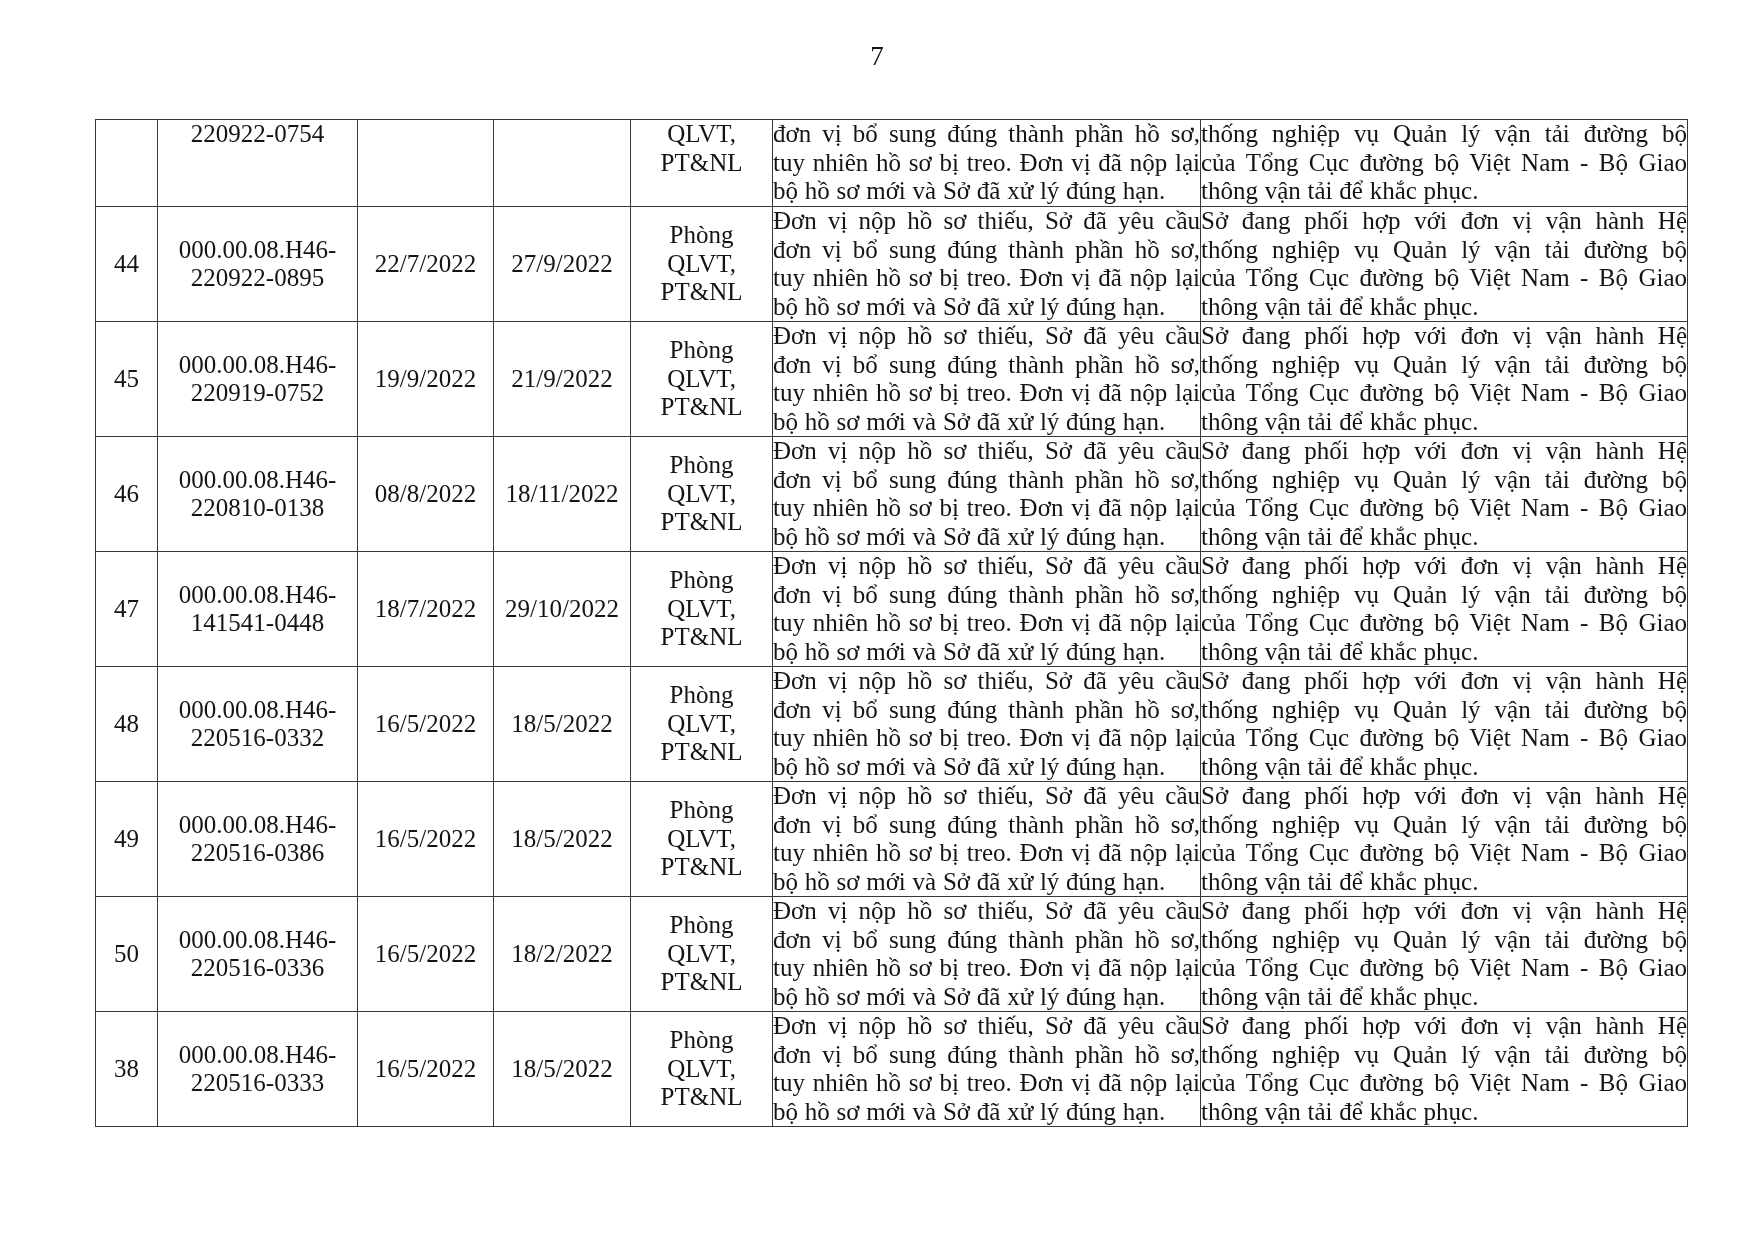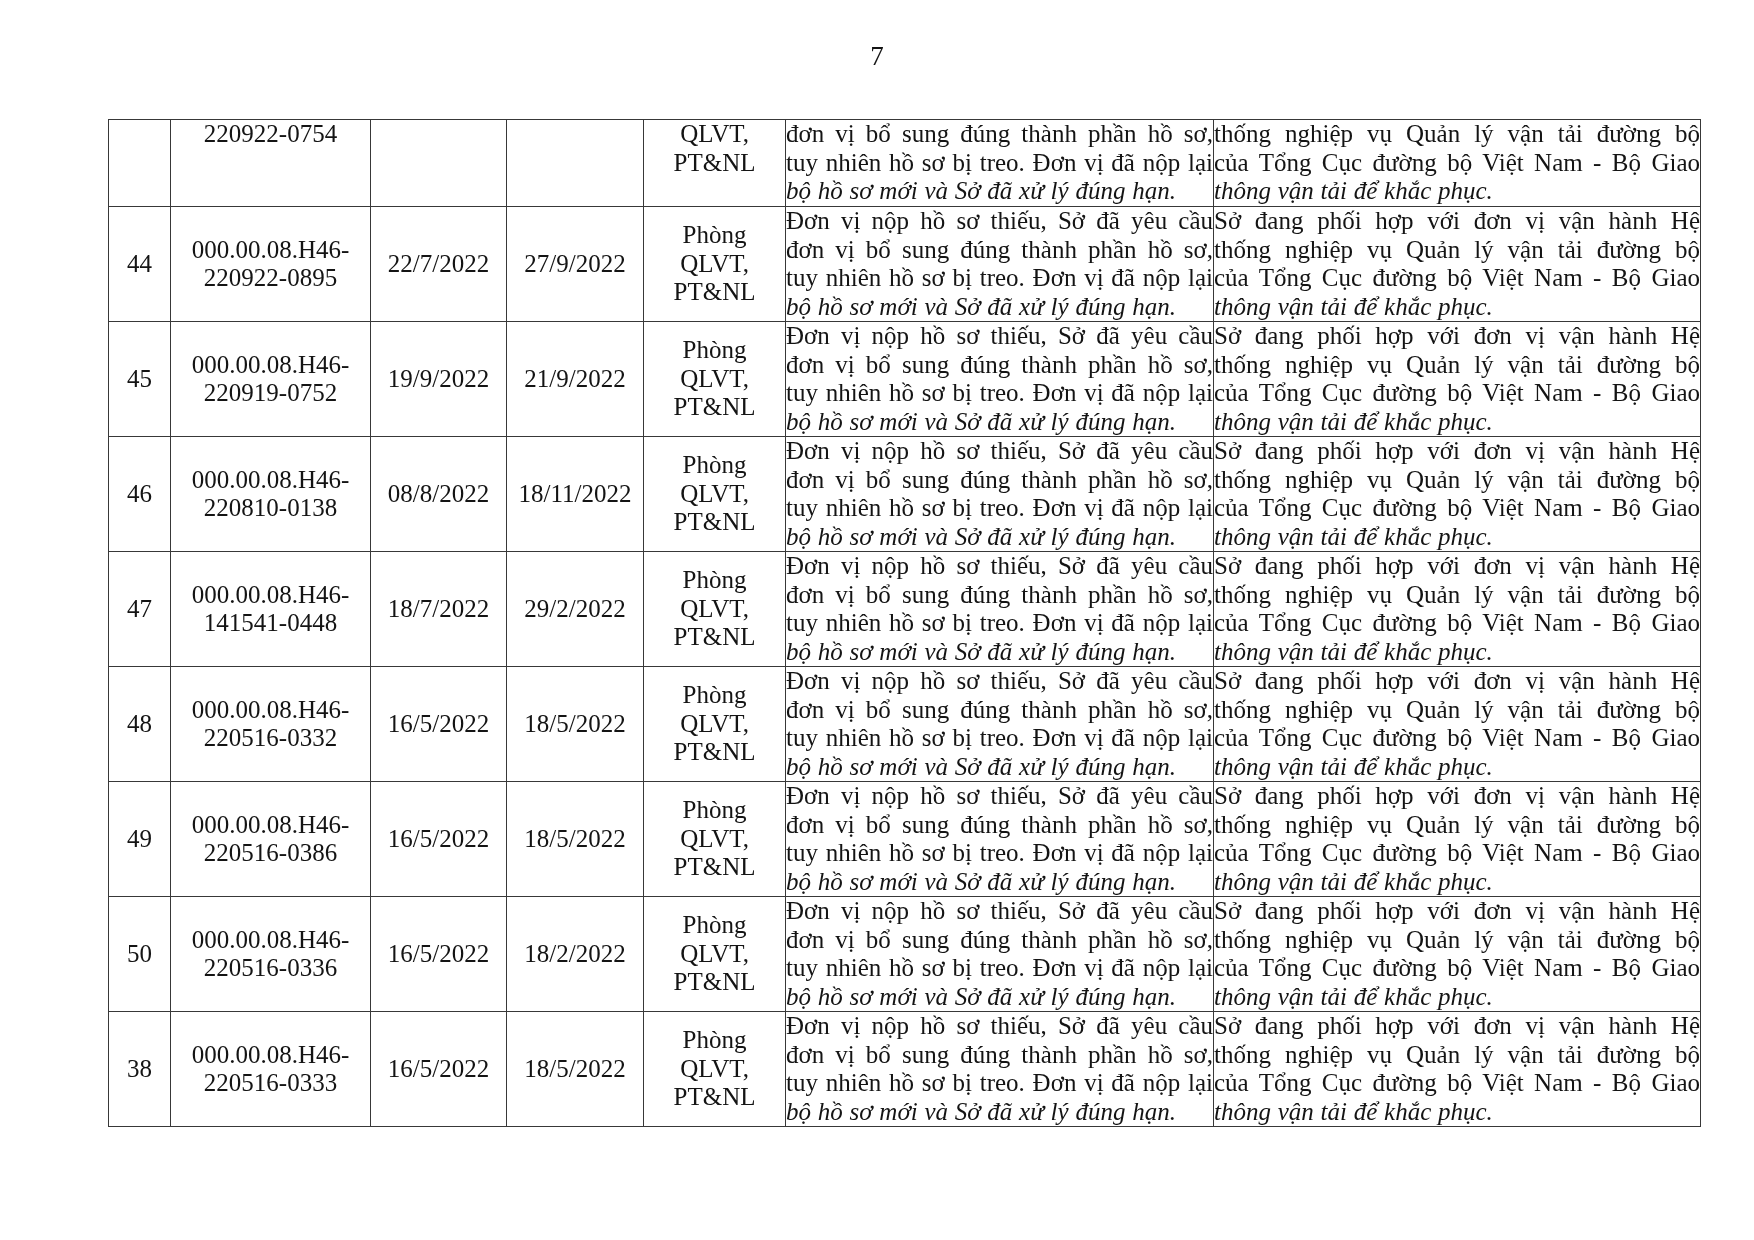--- a/index.html
+++ b/index.html
@@ -8,40 +8,40 @@
     font-family:"Liberation Serif","DejaVu Serif",serif;
     color:#141414;
     position:relative;
     overflow:hidden;
   }
   .page-number {
     position:absolute; top:40px; left:0; width:1754px;
     text-align:center; font-size:27px; line-height:32px;
   }
   table.doc-table {
-    position:absolute; left:108px; top:119px;
+    position:absolute; left:95px; top:119px;
     width:1592px;
     border-collapse:collapse; table-layout:fixed;padding-left:26px;
   }
   table.doc-table td {
     border:1.5px solid #383838;
     padding:0;
     font-size:25px;
     line-height:28.5px;
     vertical-align:middle;
     overflow:hidden;
     word-spacing:0.02em;
   }
   tr.record-row { height:114px; }
   tr.carryover-row { height:87px; }
   tr.carryover-row td { vertical-align:top; }
   td.center-cell { text-align:center; }
   td.text-cell { padding:0 8px; }
   .jline { text-align:justify; text-align-last:justify; }
-  .jline.final { text-align-last:left;font-style:italic; }
+  .jline.final { text-align-last:left; }
   .cline { text-align:center; }
 </style>
 </head>
 <body>
 
 <div class="page-number">7</div>
 
 <table class="doc-table">
   <colgroup>
     <col style="width:62px">
@@ -153,21 +153,21 @@
           <div class="jline final">thông vận tải để khắc phục.</div>
         </td>
       </tr>
       <tr class="record-row">
         <td class="center-cell">47</td>
         <td class="center-cell">
           <div class="cline">000.00.08.H46-</div>
           <div class="cline">141541-0448</div>
         </td>
         <td class="center-cell">18/7/2022</td>
-        <td class="center-cell">29/2/2022</td>
+        <td class="center-cell">29/10/2022</td>
         <td class="center-cell">
           <div class="cline">Phòng</div>
           <div class="cline">QLVT,</div>
           <div class="cline">PT&amp;NL</div>
         </td>
         <td class="text-cell">
           <div class="jline">Đơn vị nộp hồ sơ thiếu, Sở đã yêu cầu</div>
           <div class="jline">đơn vị bổ sung đúng thành phần hồ sơ,</div>
           <div class="jline">tuy nhiên hồ sơ bị treo. Đơn vị đã nộp lại</div>
           <div class="jline final">bộ hồ sơ mới và Sở đã xử lý đúng hạn.</div>

